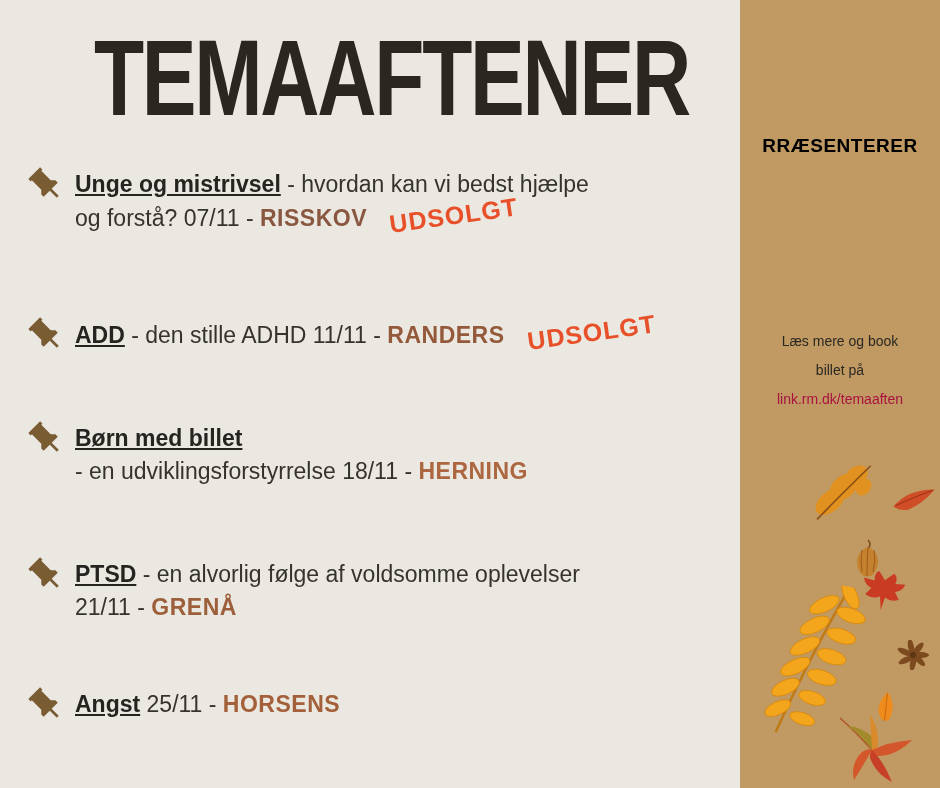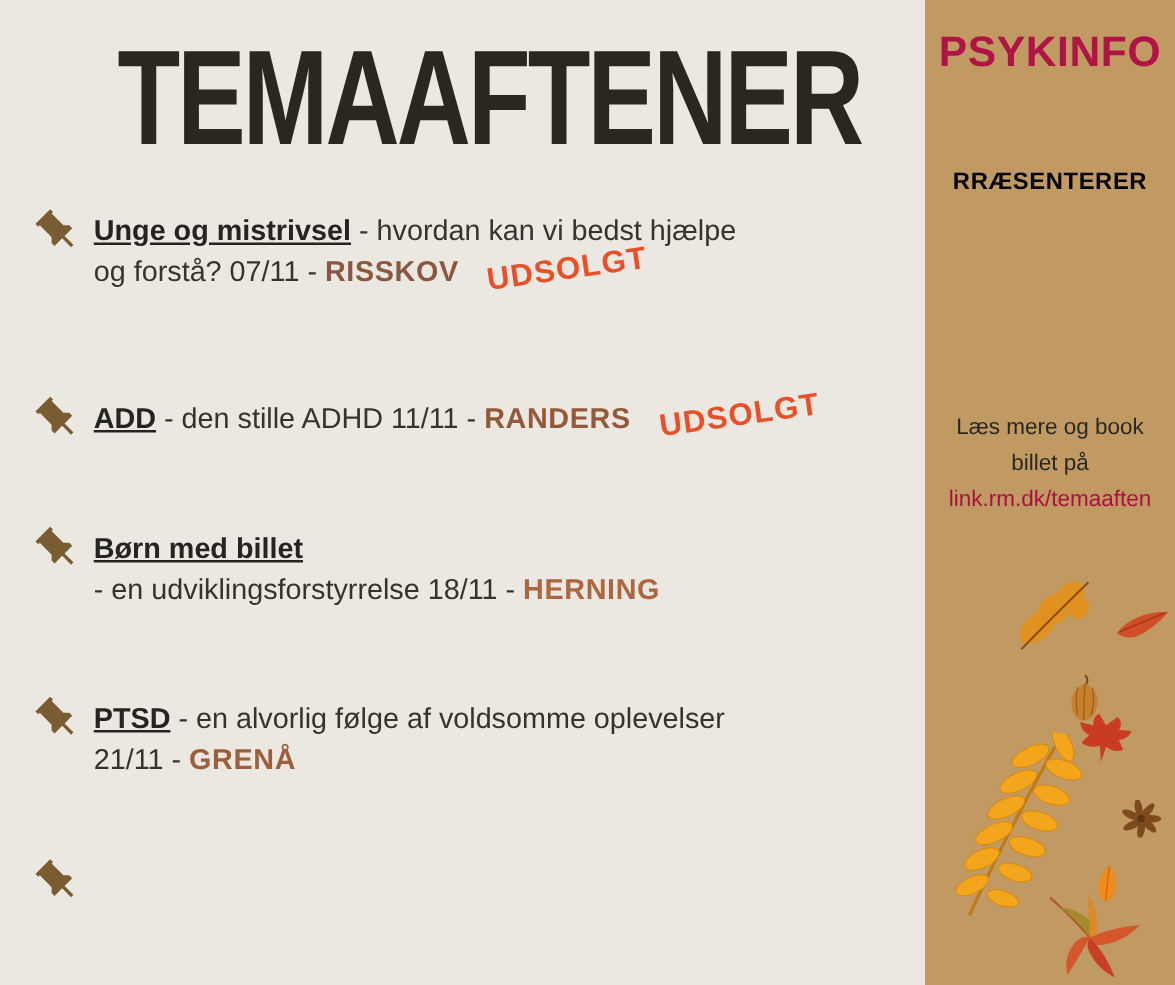--- a/index.html
+++ b/index.html
@@ -32,21 +32,21 @@
     display:inline-block;font-weight:700;font-size:25px;color:#e8502a;
     letter-spacing:1px;margin-left:24px;
     transform:rotate(-8deg) translateY(7px);transform-origin:left bottom;
   }
 
   
   .sb-block{position:absolute;width:200px;text-align:center;}
   .brand{top:20px;font-size:34px;line-height:45px;font-weight:700;color:#b01345;letter-spacing:0.5px;}
   .presents{top:135px;font-size:19px;font-weight:700;color:#000000;letter-spacing:0.5px;}
   .month{top:180px;font-size:31px;line-height:42px;font-weight:700;color:#b01345;letter-spacing:0.5px;}
-  .info{top:327px;font-size:18px;line-height:29px;color:#2a2823;text-align:center;}
+  .info{top:327px;font-size:14px;line-height:29px;color:#2a2823;text-align:center;}
   .info .link-line{color:#a81140;}
   .leaf{position:absolute;}
 </style>
 </head>
 <body>
 
 <div class="main">
   <div class="title-wrap">
     <span class="title">TEMAAFTENER</span>
   </div>
@@ -85,27 +85,27 @@
 </span>
         <div class="event-text"><span class="seg-bold">PTSD</span><span> - en alvorlig følge af voldsomme oplevelser
 21/11 - </span><span class="seg-city" style="color: rgb(157, 95, 59);">GRENÅ</span></div>
       </div>
       <div class="event" style="top: 666px;">
         <span class="pin">
   <svg viewBox="0 0 24 24" width="40" height="40">
     <path d="M16 12V4h1V2H7v2h1v8l-2 2v2h5.2v6h1.6v-6H18v-2l-2-2z" fill="#7a5c33" transform="rotate(-45 12 12)"></path>
   </svg>
 </span>
+        <div class="event-text"><span class="seg-bold">Angst</span><span> 25/11 - </span><span class="seg-city" style="color: rgb(164, 96, 58);">HORSENS</span></div>
       </div>
     </div>
 </div>
 
 <div class="sidebar">
   <div class="sb-block brand">
-    <div>PSYKINFO</div>
   </div>
   <div class="sb-block presents">RRÆSENTERER</div>
   <div class="sb-block info">
     <div>Læs mere og book</div>
     <div>billet på</div>
     <div class="link-line">link.rm.dk/temaaften</div>
   </div>
 
   <svg class="leaf" style="left:66px;top:464px;width:76px;height:54px;transform:rotate(-14deg)" viewBox="0 0 76 54">
     <g fill="#e0911f">

